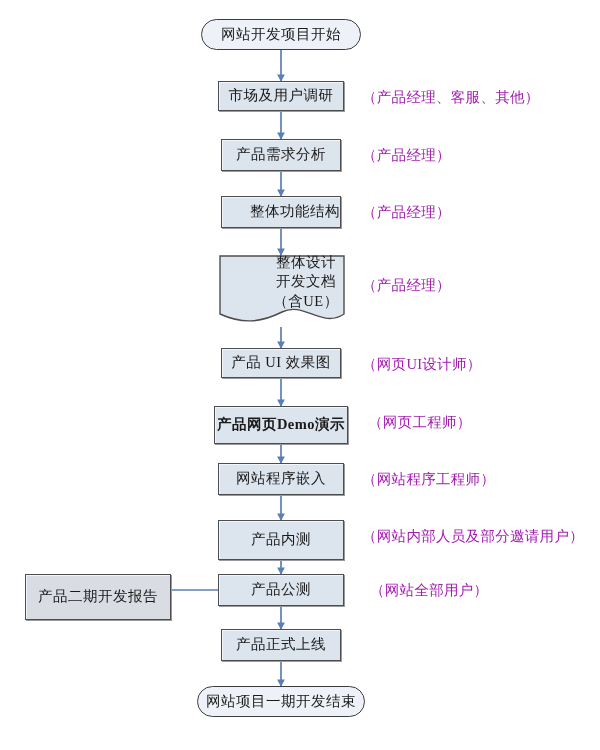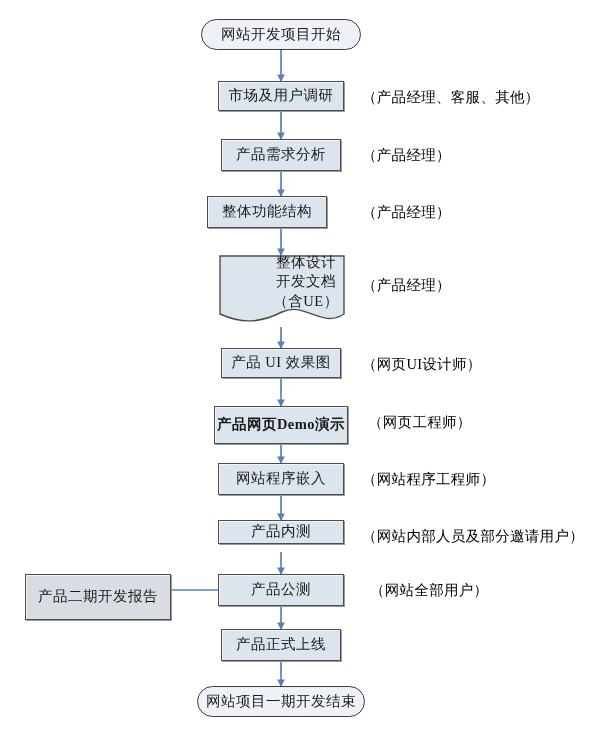--- a/index.html
+++ b/index.html
@@ -82,21 +82,21 @@
 
   .node-label {
     position: relative;
     z-index: 2;
     white-space: pre-line;
   }
 
   
   .annotation {
     position: absolute;
-    color: #000000;
+    color: #a21caf;
     font-size: 14.5px;
     letter-spacing: 0.3px;
     white-space: nowrap;
     font-family: "Liberation Serif", "DejaVu Serif", serif;
   }
 </style>
 </head>
 <body>
 
 <div id="flow-canvas">
@@ -132,21 +132,21 @@
   </div>
 
   <div class="node terminator" style="left:201px; top:19px; width:160px; height:31px;">
     <span class="node-label">网站开发项目开始</span>
   </div>
 
   <div class="node" style="left:221px; top:139px; width:120px; height:32px;">
     <span class="node-label">产品需求分析</span>
   </div>
 
-  <div class="node" style="left:207px; top:196px; width:120px; height:32px;">
+  <div class="node" style="left:221px; top:196px; width:120px; height:32px;justify-content:flex-end;">
     <span class="node-label">整体功能结构</span>
   </div>
 
   <div class="node document" style="left:219px; top:255px; width:126px; height:72px;">
     <svg class="doc-svg" viewBox="0 0 126 72" preserveAspectRatio="none" xmlns="http://www.w3.org/2000/svg">
       <path d="M1,1 L125,1 L125,59 C103,74 85,46 63,57 C41,68 23,69 1,59 Z" fill="#dce4ee" stroke="#4d4d4d" stroke-width="1.4"></path>
     </svg>
     <span class="node-label doc-label">整体设计 开发文档
 （含UE）</span>
   </div>
@@ -156,21 +156,21 @@
   </div>
 
   <div class="node" style="left:214px; top:406px; width:134px; height:38px;font-weight:bold;">
     <span class="node-label">产品网页Demo演示</span>
   </div>
 
   <div class="node" style="left:218px; top:463px; width:126px; height:32px;">
     <span class="node-label">网站程序嵌入</span>
   </div>
 
-  <div class="node" style="left:218px; top:520px; width:126px; height:24px;">
+  <div class="node" style="left:218px; top:520px; width:126px; height:40px;">
     <span class="node-label">产品内测</span>
   </div>
 
   <div class="node" style="left:218px; top:574px; width:126px; height:32px;">
     <span class="node-label">产品公测</span>
   </div>
 
   <div class="node report" style="left:25px; top:574px; width:146px; height:46px;">
     <span class="node-label">产品二期开发报告</span>
   </div>

